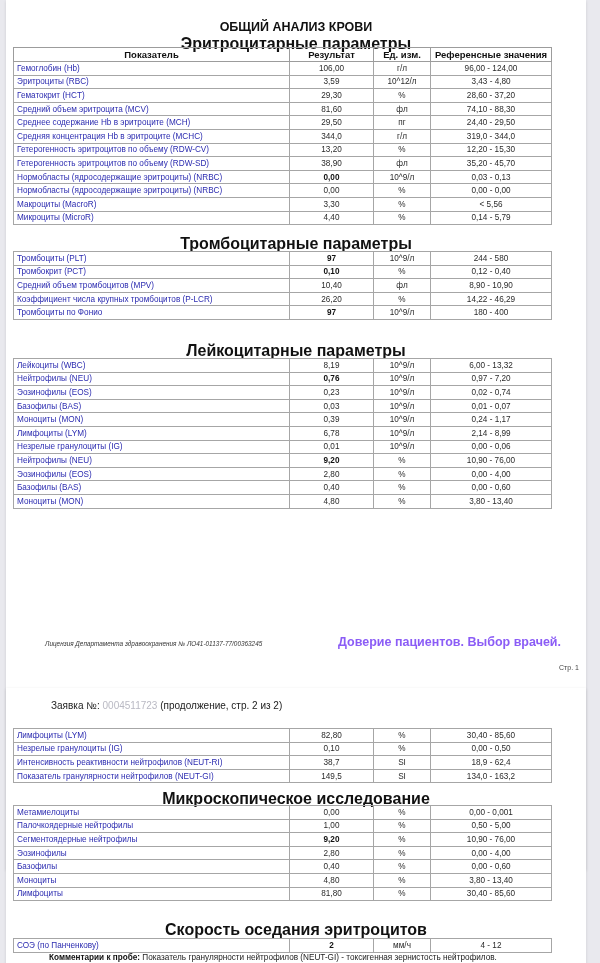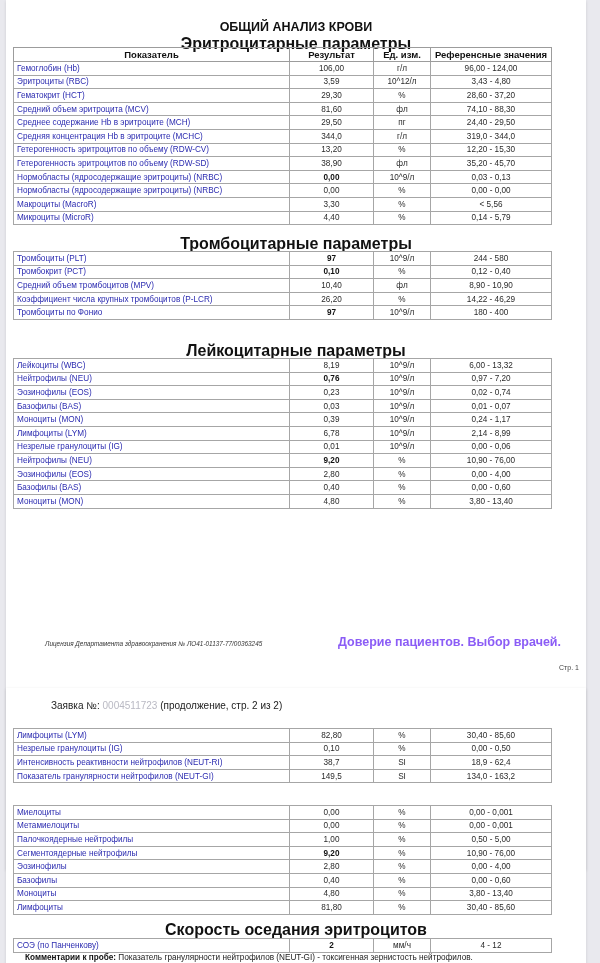--- a/index.html
+++ b/index.html
@@ -60,21 +60,21 @@
   }
   .req {
     position: absolute; left: 21px; top: 12px;
     font-size: 10px; color: #222; margin-left: 24px;
   }
   .req .blur { color: #b9b9c3; }
   .comment {
     position: absolute; left: 19px; top: 265px; width: 560px;
     font-size: 8.2px; color: #222; white-space: nowrap; overflow: hidden;
   }
-  .comment b { color: #111; }
+  .comment b { color: #111; margin-left: 24px; }
 </style>
 </head>
 <body>
 
 <div class="page" id="page1">
   <div class="doc-title">ОБЩИЙ АНАЛИЗ КРОВИ</div>
   <div class="section-title" style="top:35px">Эритроцитарные параметры</div>
 
   <table class="res" style="top:47px">
     <colgroup>
@@ -327,34 +327,29 @@
         </tr>
         <tr>
           <td class="name">Показатель гранулярности нейтрофилов (NEUT-GI)</td>
           <td>149,5</td>
           <td>SI</td>
           <td>134,0 - 163,2</td>
         </tr>
       </tbody>
   </table>
 
+  <div class="section-title" style="top:102px">Микроскопическое исследование</div>
   <table class="res" style="top:117px">
     <colgroup>
         <col class="c1">
         <col class="c2">
         <col class="c3">
         <col class="c4">
       </colgroup>
     <tbody>
-        <tr>
-          <td class="name">Миелоциты</td>
-          <td>0,00</td>
-          <td>%</td>
-          <td>0,00 - 0,001</td>
-        </tr>
         <tr>
           <td class="name">Метамиелоциты</td>
           <td>0,00</td>
           <td>%</td>
           <td>0,00 - 0,001</td>
         </tr>
         <tr>
           <td class="name">Палочкоядерные нейтрофилы</td>
           <td>1,00</td>
           <td>%</td>

